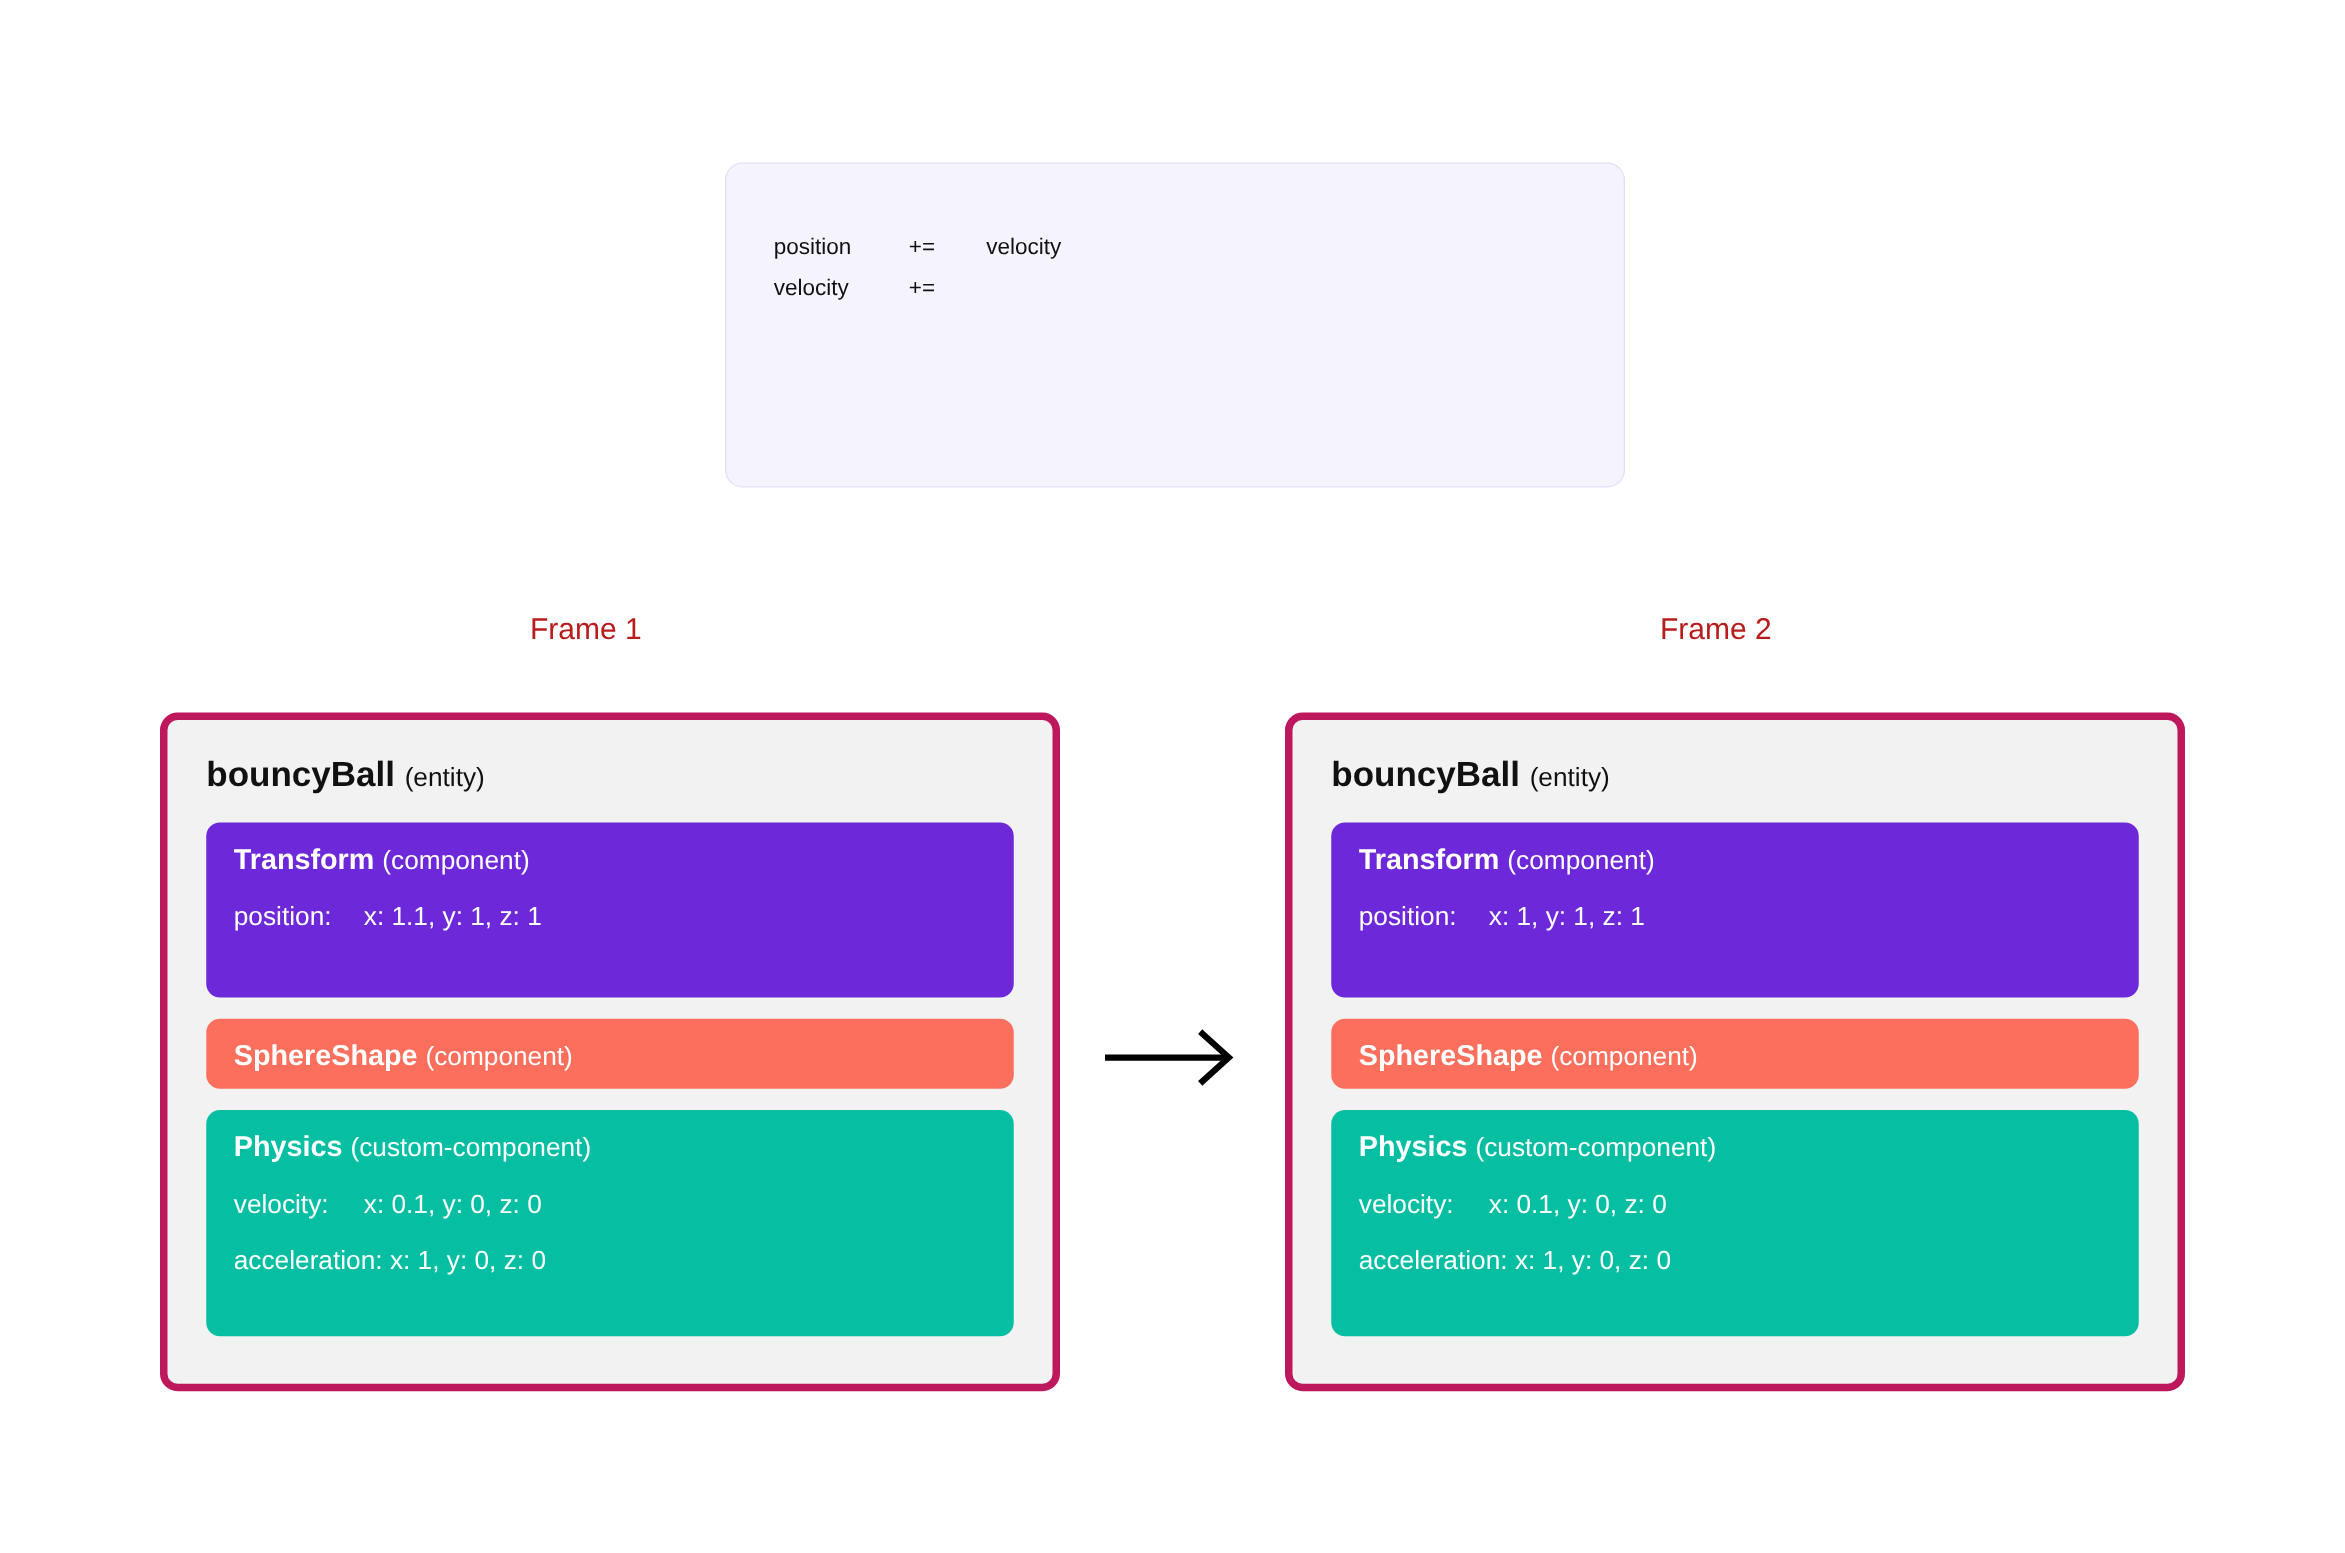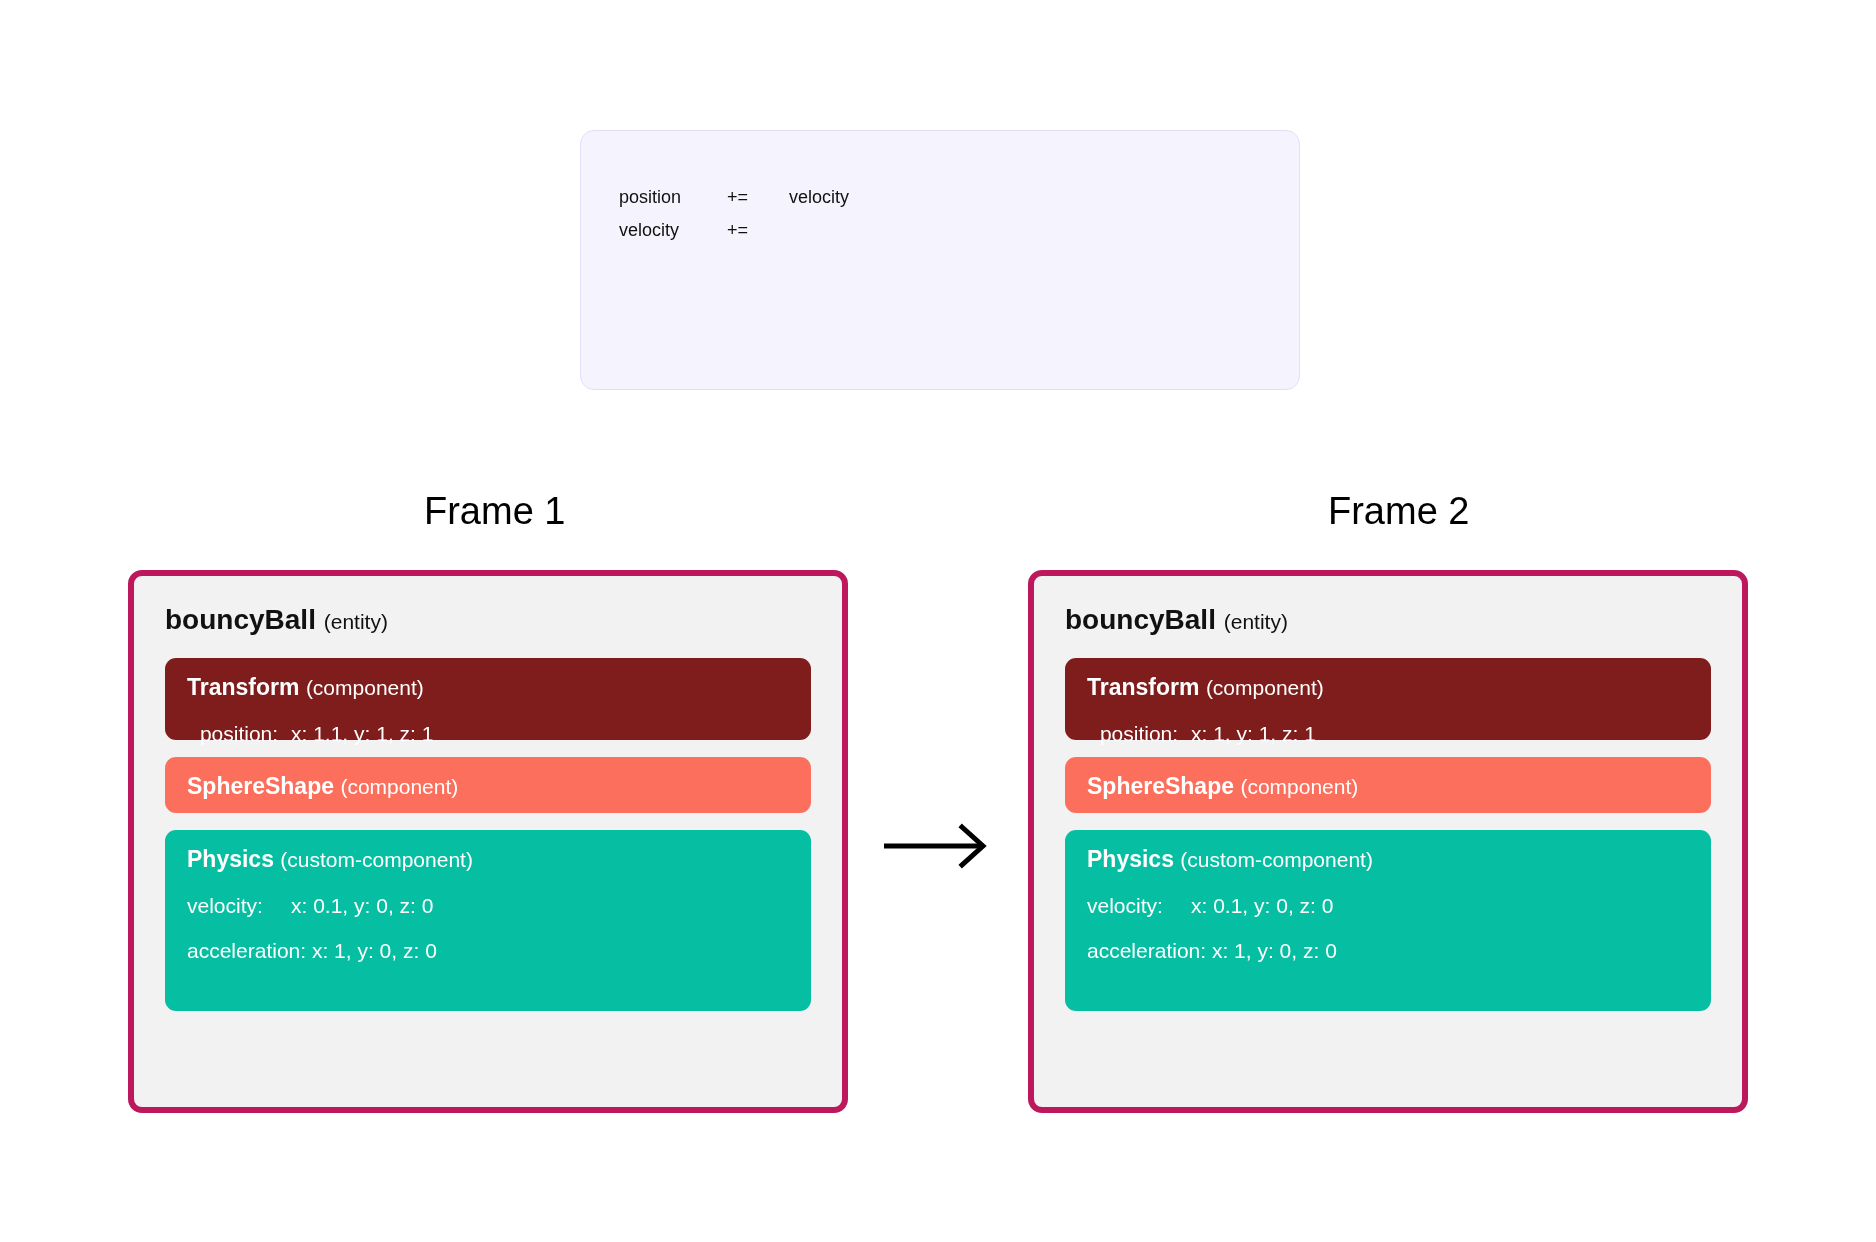--- a/index.html
+++ b/index.html
@@ -63,23 +63,23 @@
     grid-template-columns: 108px 62px auto;
     row-gap: 4px;
     font-size: 18px;
     line-height: 29px;
   }
   .ops span { white-space: nowrap; }
 
   
   .frame-label {
     position: absolute;
-    font-size: 38px;
-    line-height: 1;
-    color: #000000;
+    font-size: 24px;
+    line-height: 1;
+    color: #b91c1c;
     white-space: nowrap;
   }
   #frame-label-1 { left: 424px; top: 492px; }
   #frame-label-2 { left: 1328px; top: 492px; }
 
   
   .entity-card {
     position: absolute;
     top: 570px;
     width: 720px;
@@ -131,25 +131,25 @@
     font-weight: normal;
     font-size: 21px;
   }
   .field-row {
     font-size: 21px;
     line-height: 1;
     margin-top: 24px;
     white-space: nowrap;
   }
   .field-row .fname { display: inline-block; }
-  .comp-transform { background: #7f1d1d; height: 82px; }
+  .comp-transform { background: #6d28d9; height: 140px; }
   .comp-sphere    { background: #fb6f5c; height: 56px; }
   .comp-physics   { background: #06bfa2; height: 181px; }
 
-  .comp-transform .fname { min-width: 104px; text-align: center; }
+  .comp-transform .fname { min-width: 104px; }
   .comp-physics   .fname { min-width: 104px; }
   .comp-physics .field-accel .fname { min-width: 0; }
 
   
   .arrow-svg {
     position: absolute;
     left: 880px;
     top: 818px;
     width: 120px;
     height: 56px;

